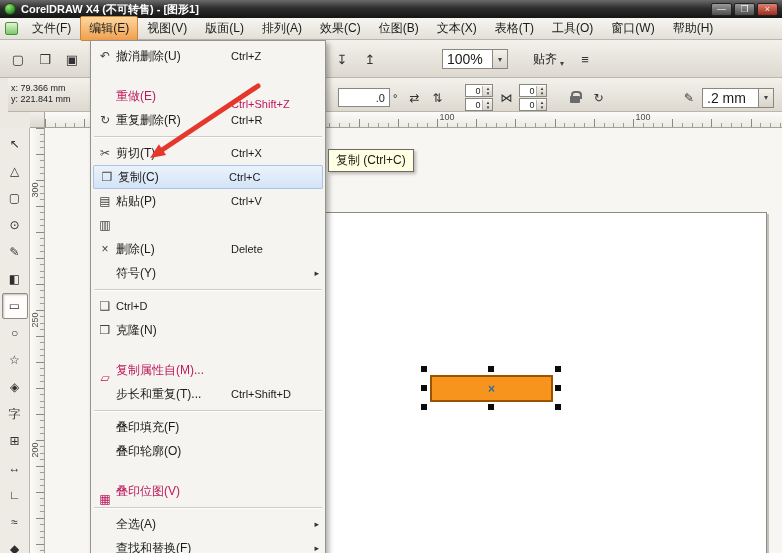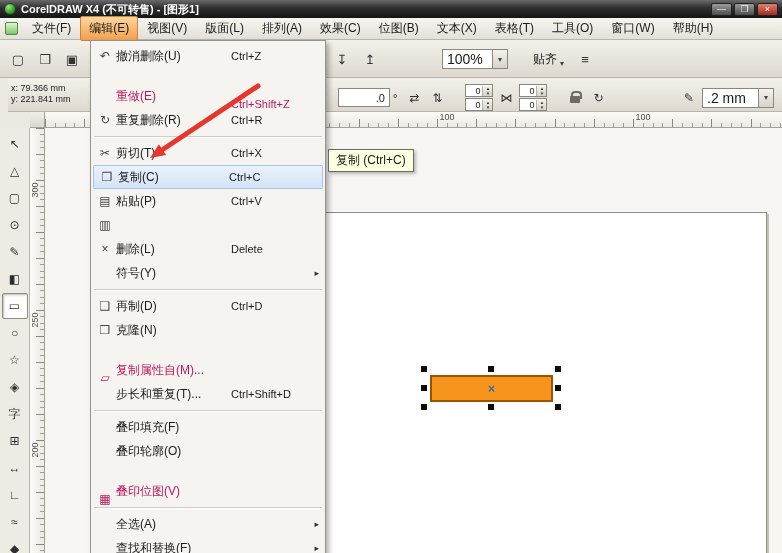--- a/index.html
+++ b/index.html
@@ -350,21 +350,20 @@
       </div>
       <div class="mrow">
         <span class="micon"></span>
         <span class="mlabel">符号(Y)</span>
         <span class="mshort"></span>
         <span class="marrow">▸</span>
       </div>
       <div class="msep"></div>
       <div class="mrow">
         <span class="micon">❑</span>
-        <span class="mlabel">再制(D)</span>
         <span class="mshort">Ctrl+D</span>
       </div>
       <div class="mrow">
         <span class="micon">❒</span>
         <span class="mlabel">克隆(N)</span>
         <span class="mshort"></span>
       </div>
       <div class="mrow dis">
         <span class="micon">▱</span>
         <span class="mlabel">复制属性自(M)...</span>

